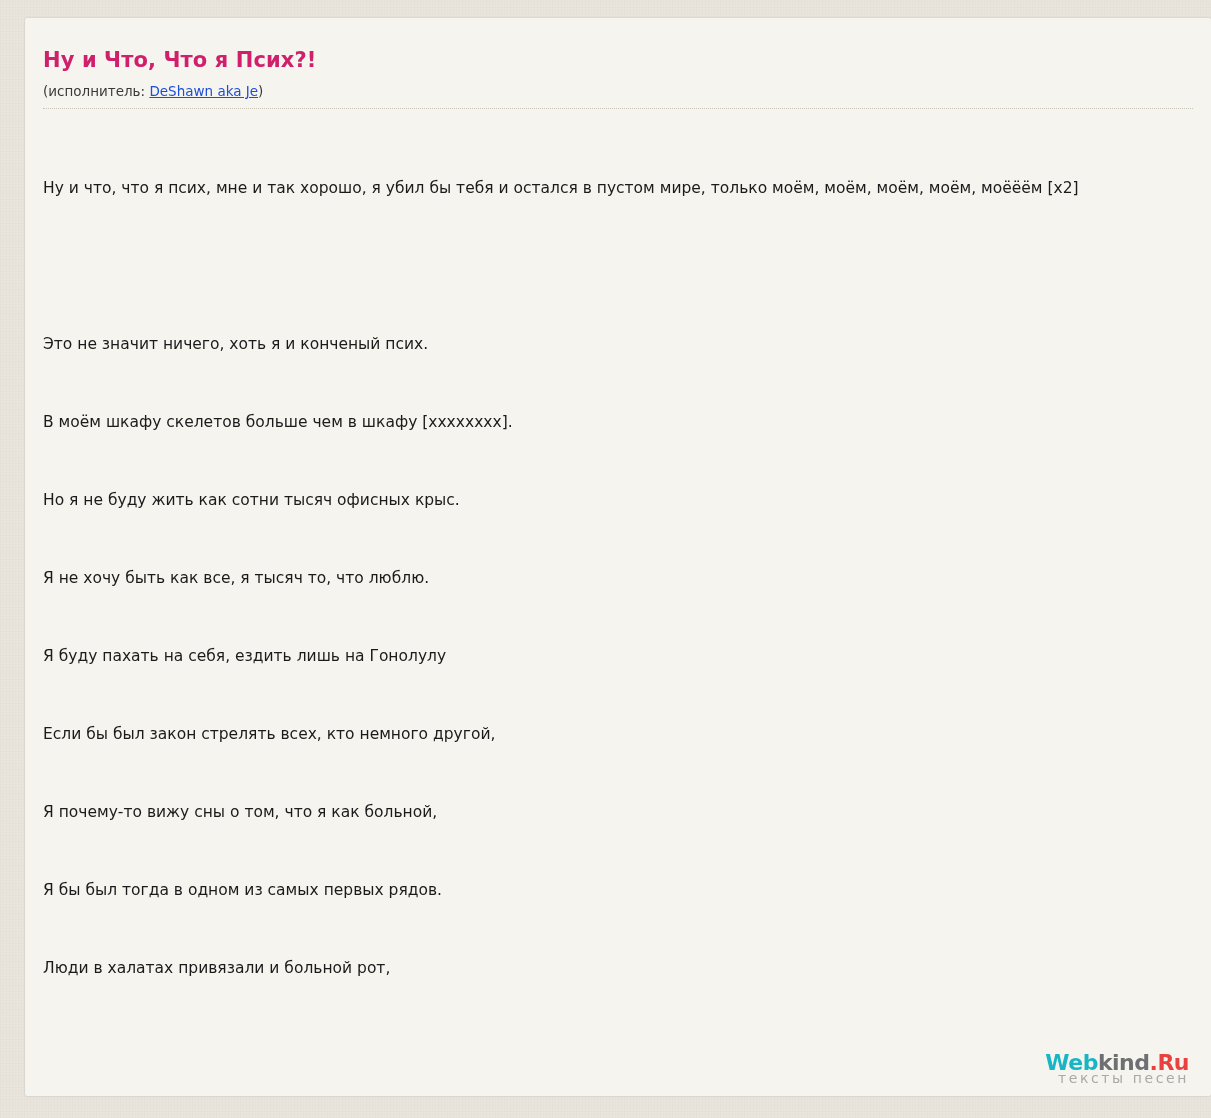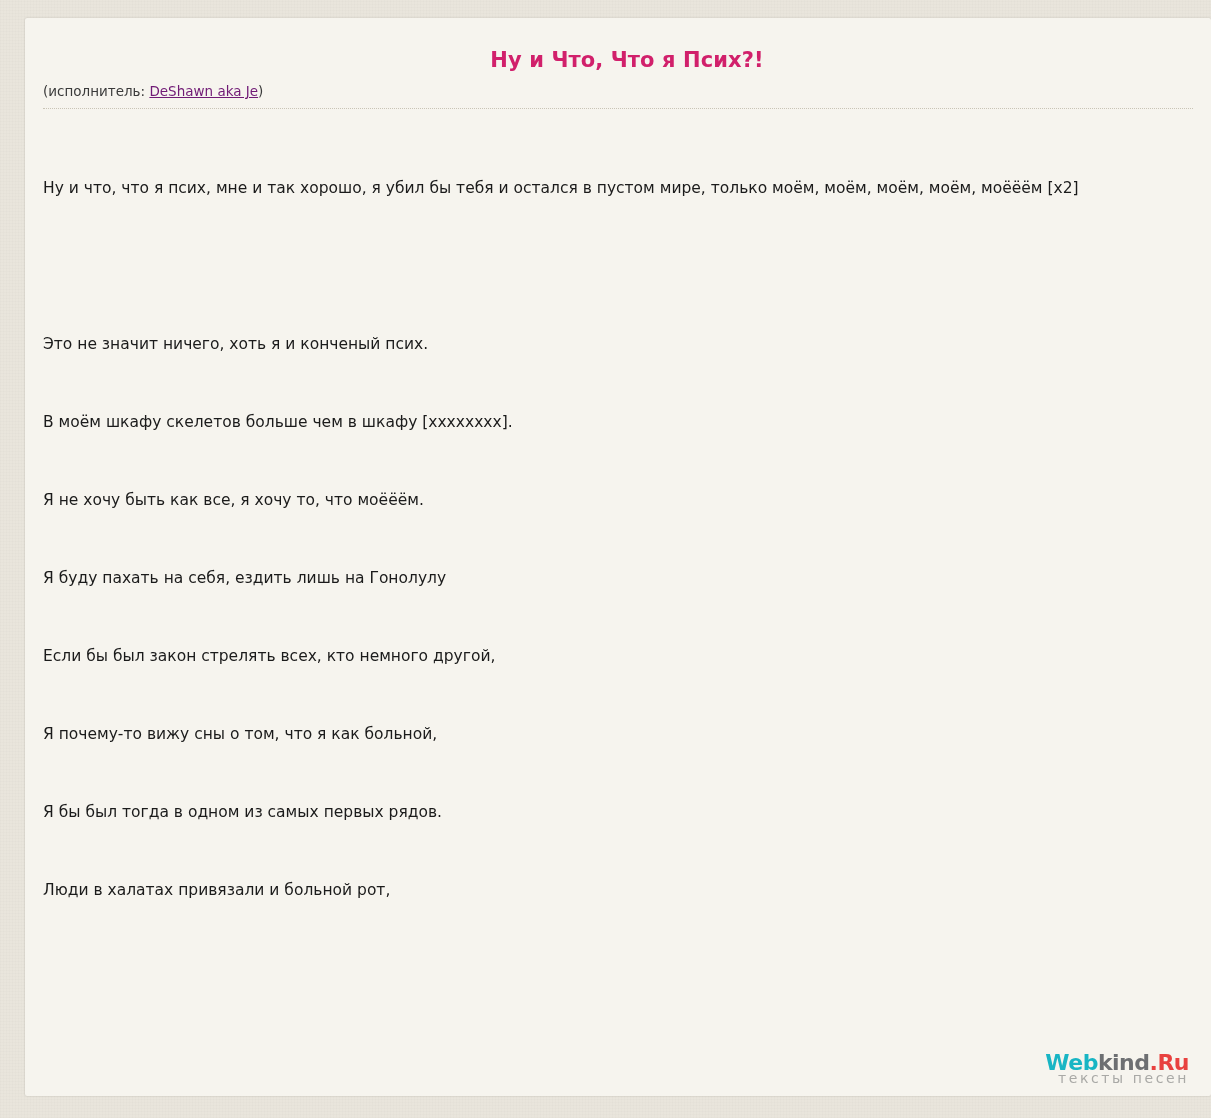--- a/index.html
+++ b/index.html
@@ -37,32 +37,31 @@
   .inner {
     padding: 30px 0 0 18px;
   }
   .song-title {
     font-size: 21px;
     color: #d1206b;
     font-family: "DejaVu Sans", sans-serif;
     margin: 0 0 10px 0;
     line-height: 1.2;
     letter-spacing: 0.1px;
-    text-align: center;
   }
   .artist-line {
     font-size: 13.5px;
     color: #3a3a3a;
     padding-bottom: 9px;
     border-bottom: 1px dotted #c9c4b6;
     width: 1150px;
     margin-bottom: 14px;
   }
   .artist-link {
-    color: #701a75;
+    color: #1d4ed8;
     text-decoration: underline;
     cursor: pointer;
   }
   .lyrics {
     font-size: 15.5px;
     line-height: 26px;
     color: #1b1b1b;
     white-space: pre;
     font-family: "DejaVu Sans", sans-serif;
   }
@@ -109,21 +108,22 @@
 
     <h1 class="song-title">Ну и Что, Что я Псих?!</h1>
 
     <div class="artist-line"><span>(исполнитель:</span> <span class="artist-link">DeShawn aka Je</span><span>)</span></div>
 
     <div class="lyrics">
       <div class="line">Ну и что, что я псих, мне и так хорошо, я убил бы тебя и остался в пустом мире, только моём, моём, моём, моём, моёёём [x2]</div>
       <div class="blank"></div>
       <div class="line">Это не значит ничего, хоть я и конченый псих.</div>
       <div class="line">В моём шкафу скелетов больше чем в шкафу [xxxxxxxx].</div>
-      <div class="line">Я не хочу быть как все, я хочу то, что моёёём.</div>
+      <div class="line">Но я не буду жить как сотни тысяч офисных крыс.</div>
+      <div class="line">Я не хочу быть как все, я тысяч то, что люблю.</div>
       <div class="line">Я буду пахать на себя, ездить лишь на Гонолулу</div>
       <div class="line">Если бы был закон стрелять всех, кто немного другой,</div>
       <div class="line">Я почему-то вижу сны о том, что я как больной,</div>
       <div class="line">Я бы был тогда в одном из самых первых рядов.</div>
       <div class="line">Люди в халатах привязали и больной рот,</div>
       
       
       
       
       

